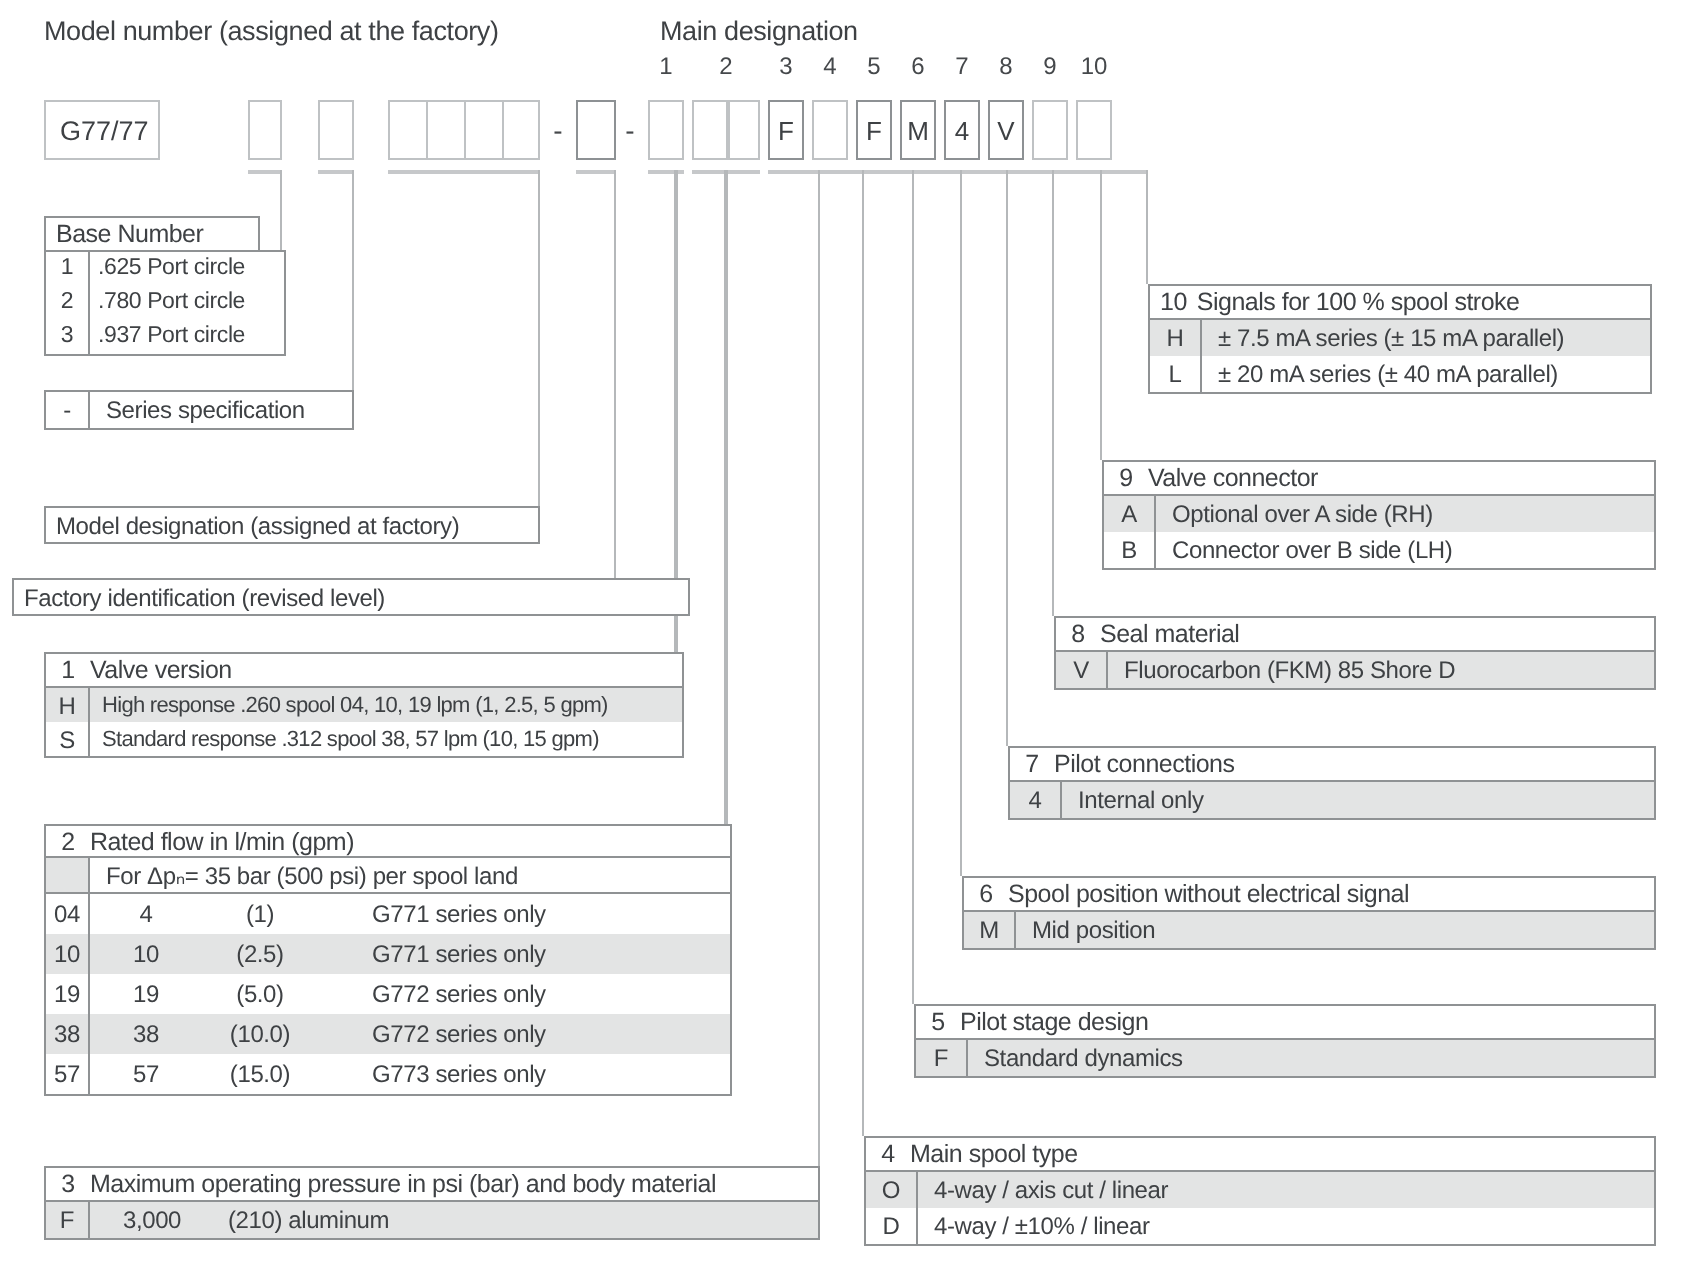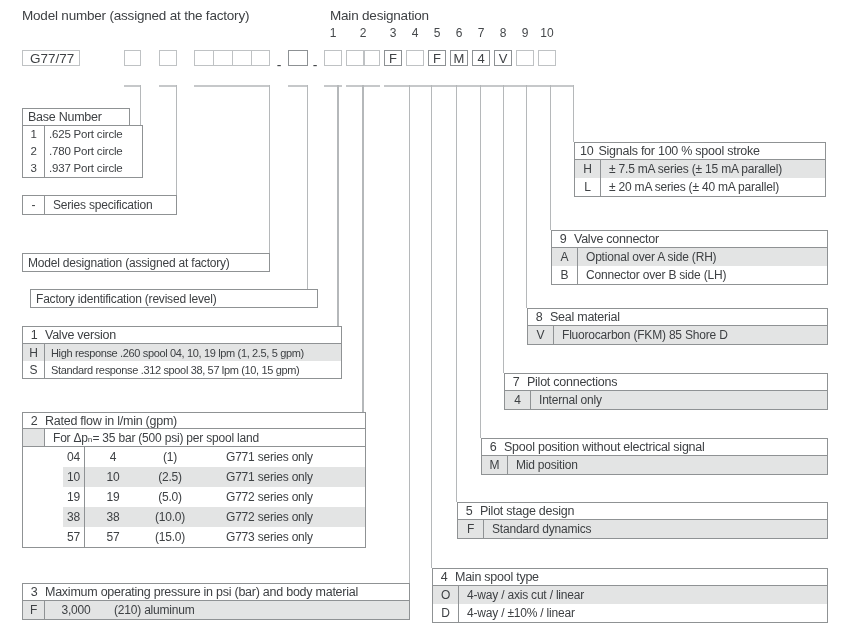--- a/index.html
+++ b/index.html
@@ -1,38 +1,38 @@
 <!DOCTYPE html>
 <html><head>
 <meta charset="utf-8">
 <style>
   html,body{margin:0;padding:0;background:#fff;}
   .page{position:relative;width:848px;height:636px;background:#ffffff;
         font-family:"Liberation Sans","DejaVu Sans",sans-serif;color:#3e4144;overflow:hidden;}
   .heading{position:absolute;font-size:13.5px;letter-spacing:-0.2px;color:#3e4144;}
   .posnum{position:absolute;top:26px;font-size:12px;color:#45484b;text-align:center;}
   .dash{position:absolute;top:50px;height:30px;line-height:30px;text-align:center;font-size:14px;color:#45484b;}
-  .cbox{position:absolute;top:50px;height:16px;background:#fff;border:1.5px solid #bfc2c4;
-        box-sizing:border-box;display:flex;align-items:flex-start;justify-content:center;font-size:13px;}
+  .cbox{position:absolute;top:50px;height:30px;background:#fff;border:1.5px solid #bfc2c4;
+        box-sizing:border-box;display:flex;align-items:center;justify-content:center;font-size:13px;}
   .cbox.dark{border-color:#8d9194;}
   .cbox.prefix{justify-content:flex-start;padding-left:7px;font-size:13.5px;}
   .celldiv{position:absolute;top:0;bottom:0;width:1.5px;background:#bfc2c4;}
   .tick{position:absolute;top:85px;height:2px;background:#c6c8ca;}
   .vline{position:absolute;width:1.5px;background:#b5b8ba;}
   .labelbox{position:absolute;border:1px solid #8f9294;box-sizing:border-box;background:#fff;
         display:flex;align-items:center;padding-left:5px;font-size:12px;letter-spacing:-0.2px;white-space:nowrap;}
   .tbl{position:absolute;background:transparent;}
   .t-h{border:1px solid #8f9294;background:#fff;display:flex;align-items:center;
        padding-left:5px;box-sizing:border-box;height:18px;font-size:12.5px;letter-spacing:-0.25px;white-space:nowrap;}
   .t-h.h17{height:17px;}
   .tnum{min-width:12px;text-align:center;margin-right:5px;flex:none;}
   .t-body{border:1px solid #8f9294;margin-top:-1px;background:#fff;box-sizing:border-box;}
   .t-row{display:flex;align-items:stretch;height:18px;font-size:12px;letter-spacing:-0.2px;white-space:nowrap;}
   .t-row.h17{height:17px;}
-  .t-row.h20{height:20px;margin-left:40px;}
+  .t-row.h20{height:20px;}
   .t-key{width:25px;border-right:1px solid #8f9294;display:flex;align-items:center;
          justify-content:center;flex:none;}
   .kw22 .t-key{width:21px;}
   .t-val{display:flex;align-items:center;padding-left:8px;}
   .t-val.dense{font-size:11px;letter-spacing:-0.35px;padding-left:6px;}
   .shade{background:#e3e4e4;}
   .subhdr{border-bottom:1px solid #8f9294;}
   .fl-val{width:56px;display:flex;align-items:center;justify-content:center;}
   .fl-paren{width:58px;display:flex;align-items:center;justify-content:center;}
   .fl-series{display:flex;align-items:center;margin-left:27px;}
@@ -157,21 +157,21 @@
       <div class="t-row">
         <div class="t-key">-</div>
         <div class="t-val">Series specification</div>
       </div>
     </div>
   </div>
 
   <div class="labelbox" style="left:22px;top:253px;width:248px;height:19px">
     <span>Model designation (assigned at factory)</span>
   </div>
-  <div class="labelbox" style="left:30px;top:289px;width:288px;height:19px">
+  <div class="labelbox" style="left:6px;top:289px;width:339px;height:19px">
     <span>Factory identification (revised level)</span>
   </div>
 
   <div class="tbl kw22" style="left:22px;top:326px;width:320px">
     <div class="t-h">
       <span class="tnum">1</span>
       <span>Valve version</span>
     </div>
     <div class="t-body">
       <div class="t-row h17 shade">

